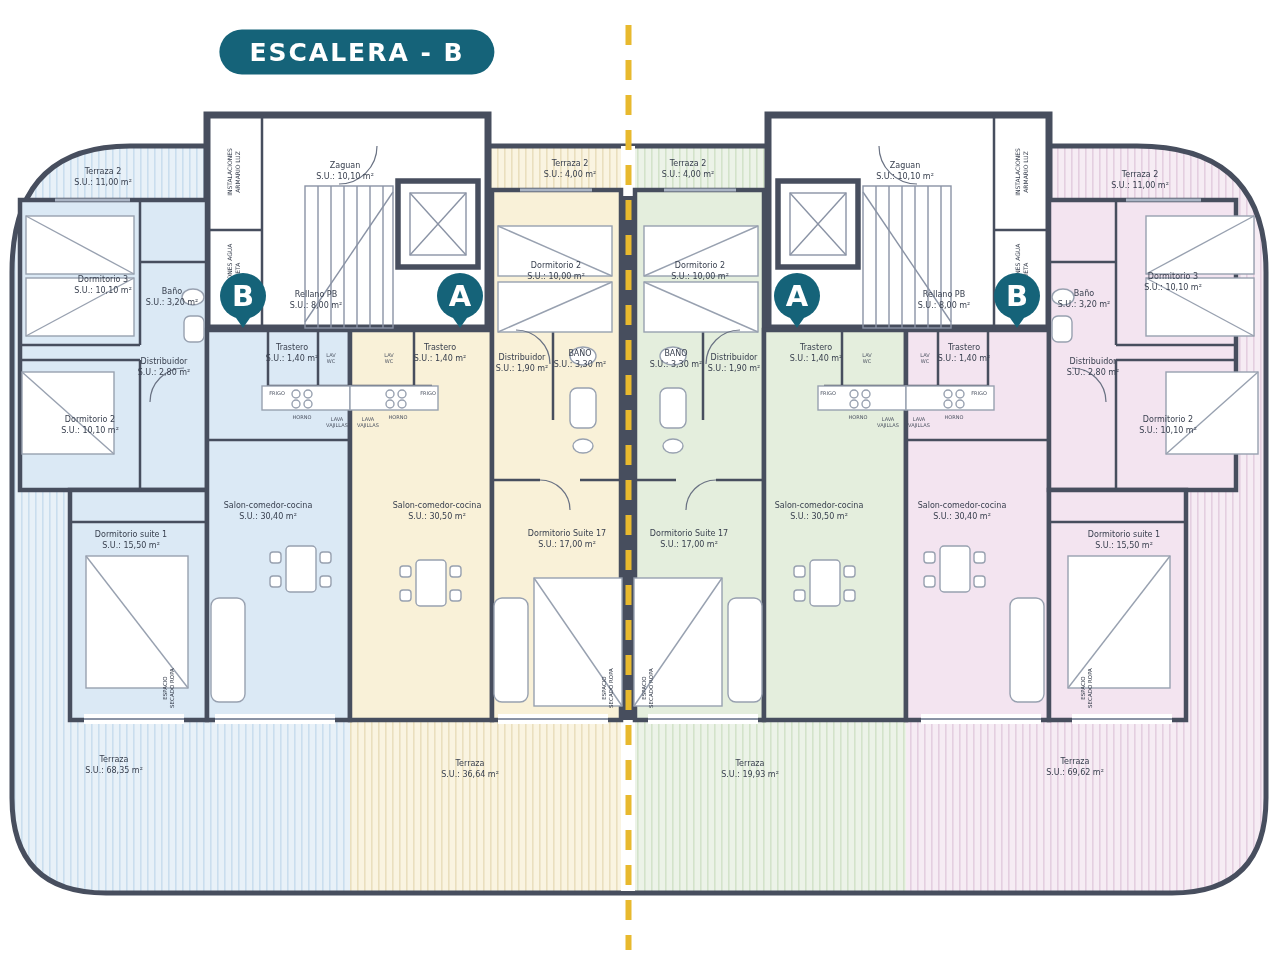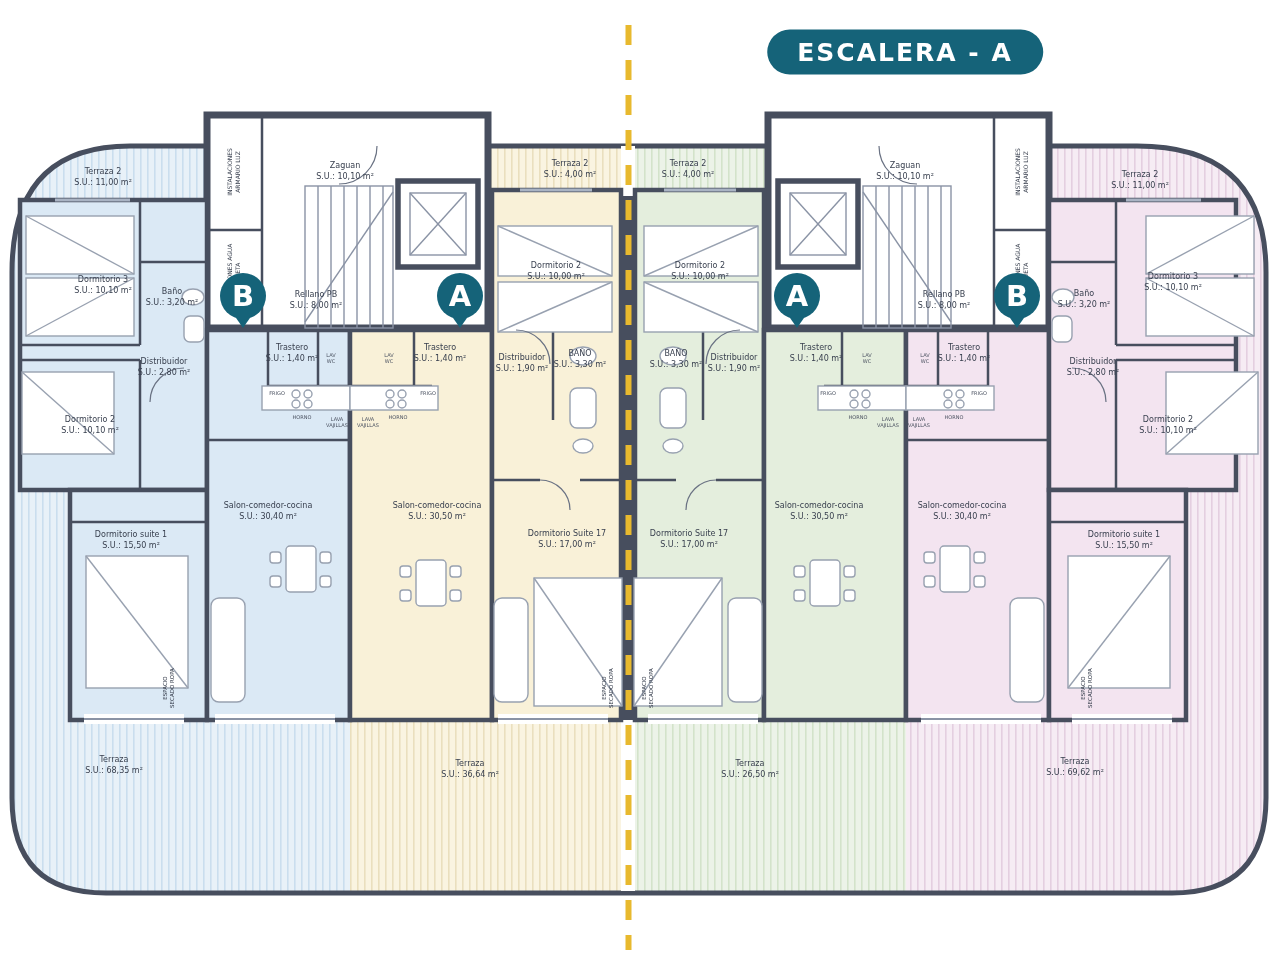--- a/index.html
+++ b/index.html
@@ -287,21 +287,21 @@
         <path d="M1106,402 a34,34 0 0 0 -34,-34"></path>
     <path d="M516,330 a34,34 0 0 1 34,34"></path>
         <path d="M740,330 a34,34 0 0 0 -34,34"></path>
     <path d="M540,480 a30,30 0 0 1 30,30"></path>
         <path d="M716,480 a30,30 0 0 0 -30,30"></path>
   </g>
 
   <line x1="628.5" y1="25" x2="628.5" y2="950" stroke="#e8b92e" stroke-width="6" stroke-dasharray="20 15"></line>
 </svg>
 
-<div class="badge" style="left:905px;top:52px;">ESCALERA - A</div>
+<div class="badge" style="left:357px;top:52px;">ESCALERA - B</div>
 
 <div class="pin" style="left:243px;top:296px;">B</div>
 <div class="pin" style="left:460px;top:296px;">A</div>
 <div class="pin" style="left:797px;top:296px;">A</div>
 <div class="pin" style="left:1017px;top:296px;">B</div>
 
 <div class="lbl" style="left:345px;top:172px;">
   <span class="nm">Zaguan</span>
   <span class="ar">S.U.:  10,10 m²</span>
 </div>
@@ -419,21 +419,21 @@
   <span class="nm">Dormitorio Suite 17</span>
       <span class="ar">S.U.: 17,00 m²</span>
 </div>
 <div class="lbl" style="left:819px;top:512px;">
   <span class="nm">Salon-comedor-cocina</span>
       <span class="ar">S.U.: 30,50 m²</span>
 </div>
 <div class="vsec" style="left:648px;top:688px;">ESPACIO SECADO ROPA</div>
 <div class="lbl" style="left:750px;top:770px;">
   <span class="nm">Terraza</span>
-      <span class="ar">S.U.: 26,50 m²</span>
+      <span class="ar">S.U.: 19,93 m²</span>
 </div>
 
 <div class="lbl" style="left:1140px;top:181px;">
   <span class="nm">Terraza 2</span>
       <span class="ar">S.U.: 11,00 m²</span>
 </div>
 <div class="lbl" style="left:1173px;top:283px;">
   <span class="nm">Dormitorio 3</span>
       <span class="ar">S.U.: 10,10 m²</span>
 </div>

